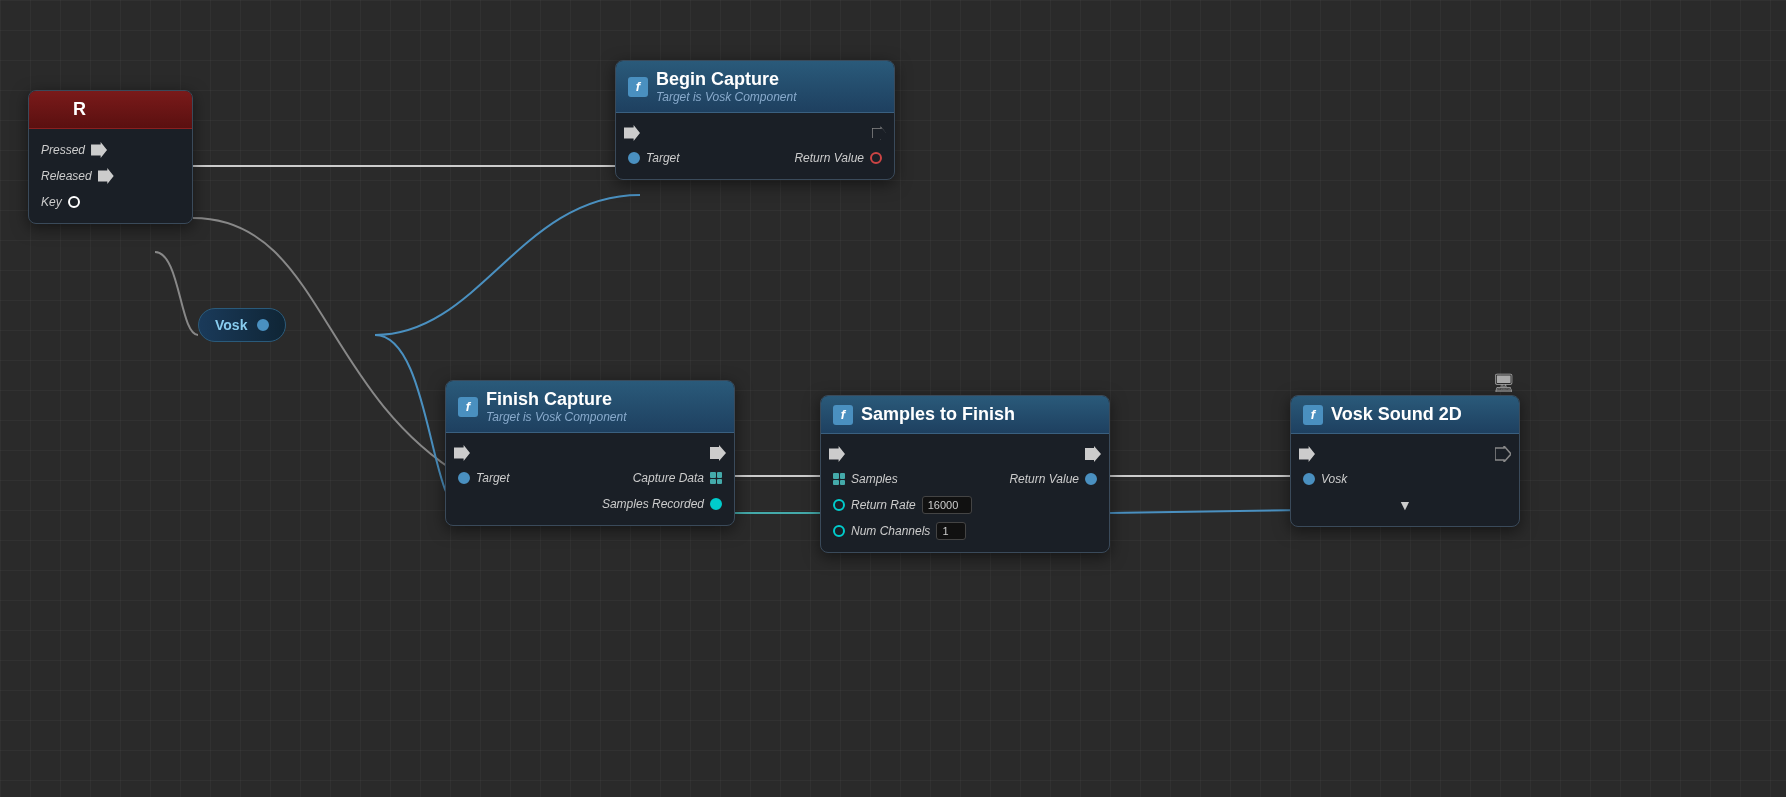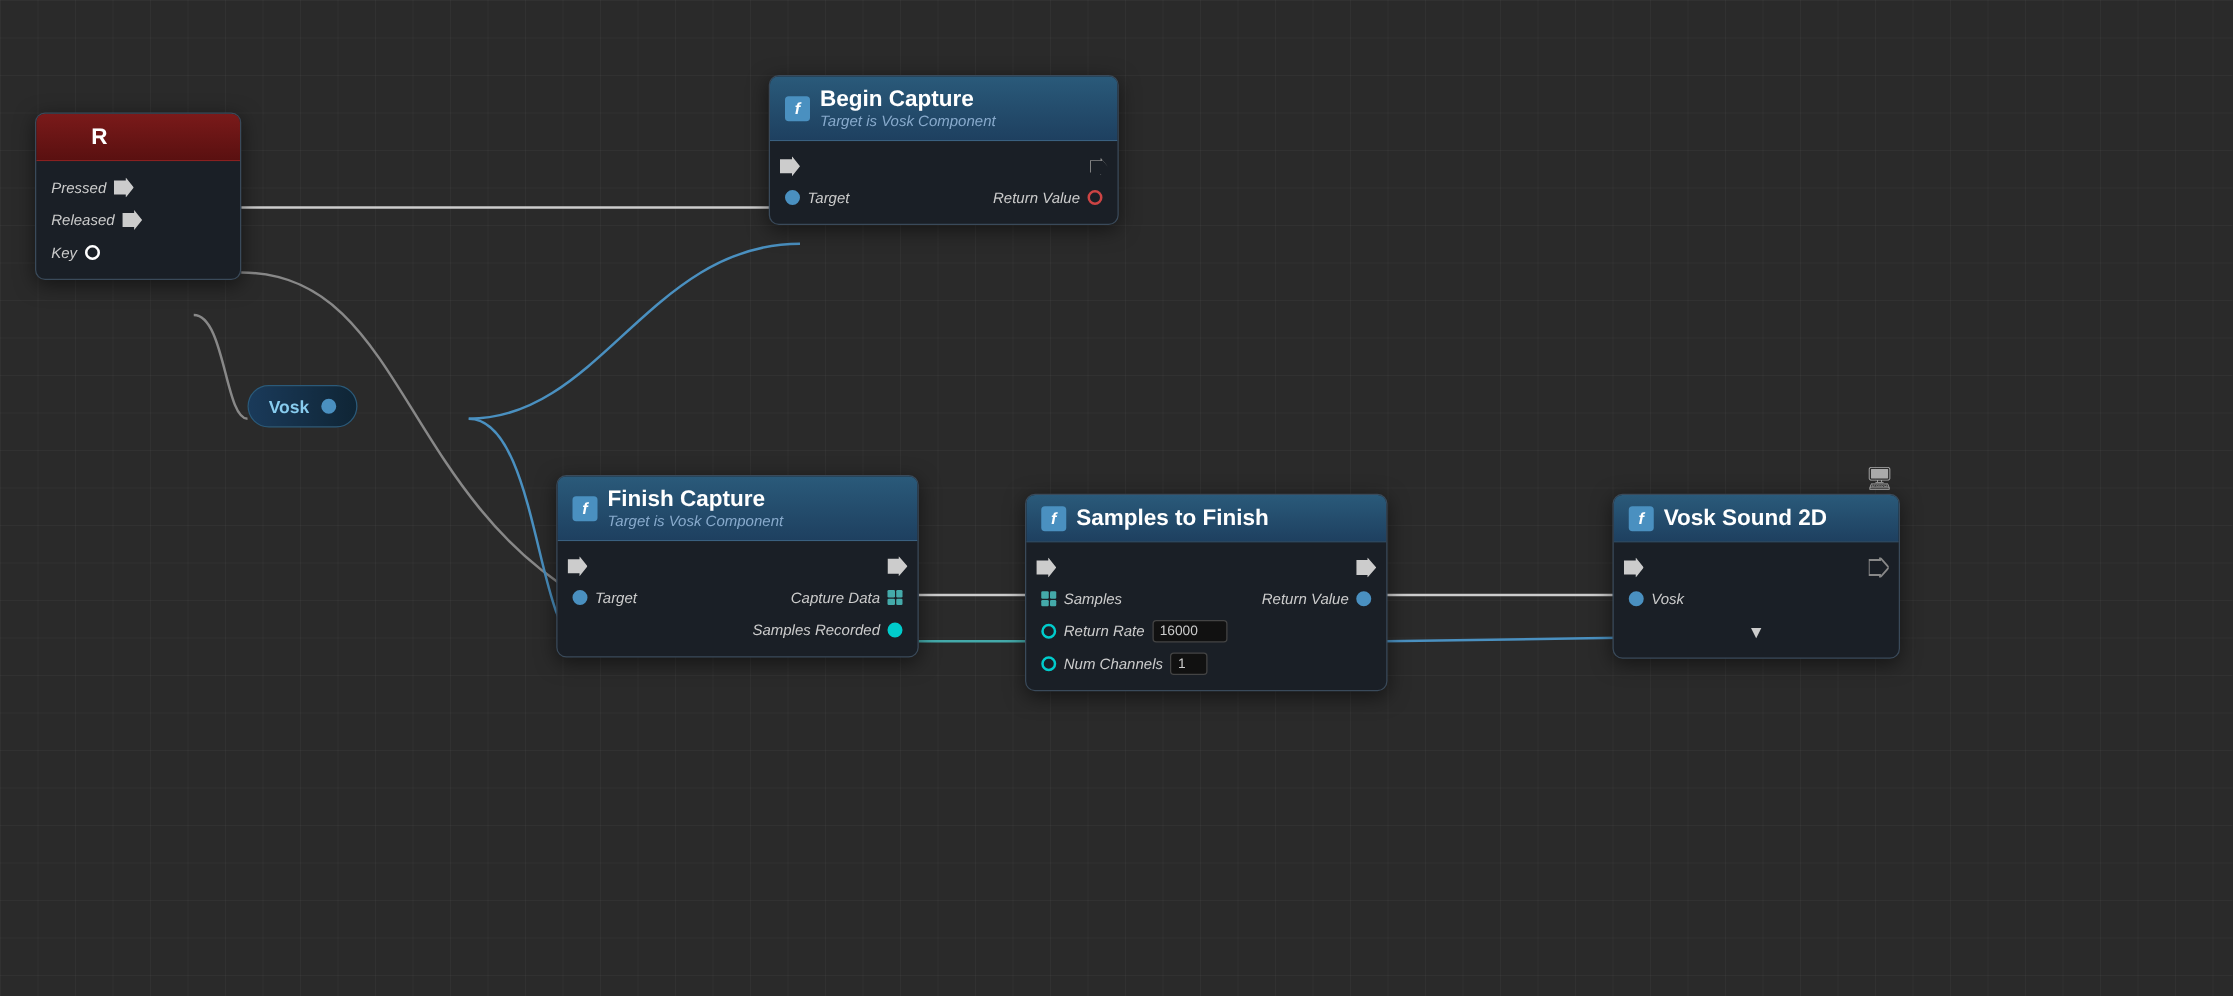--- a/index.html
+++ b/index.html
@@ -137,21 +137,21 @@
       margin-left: auto;
     }
 
     .pin-input {
       background: #111;
       border: 1px solid #444;
       color: #ccc;
       font-size: 11px;
       padding: 2px 5px;
       border-radius: 3px;
-      width: 60px;
+      width: 50px;
     }
 
     
     .node-r {
       left: 28px;
       top: 90px;
       width: 165px;
     }
 
     

